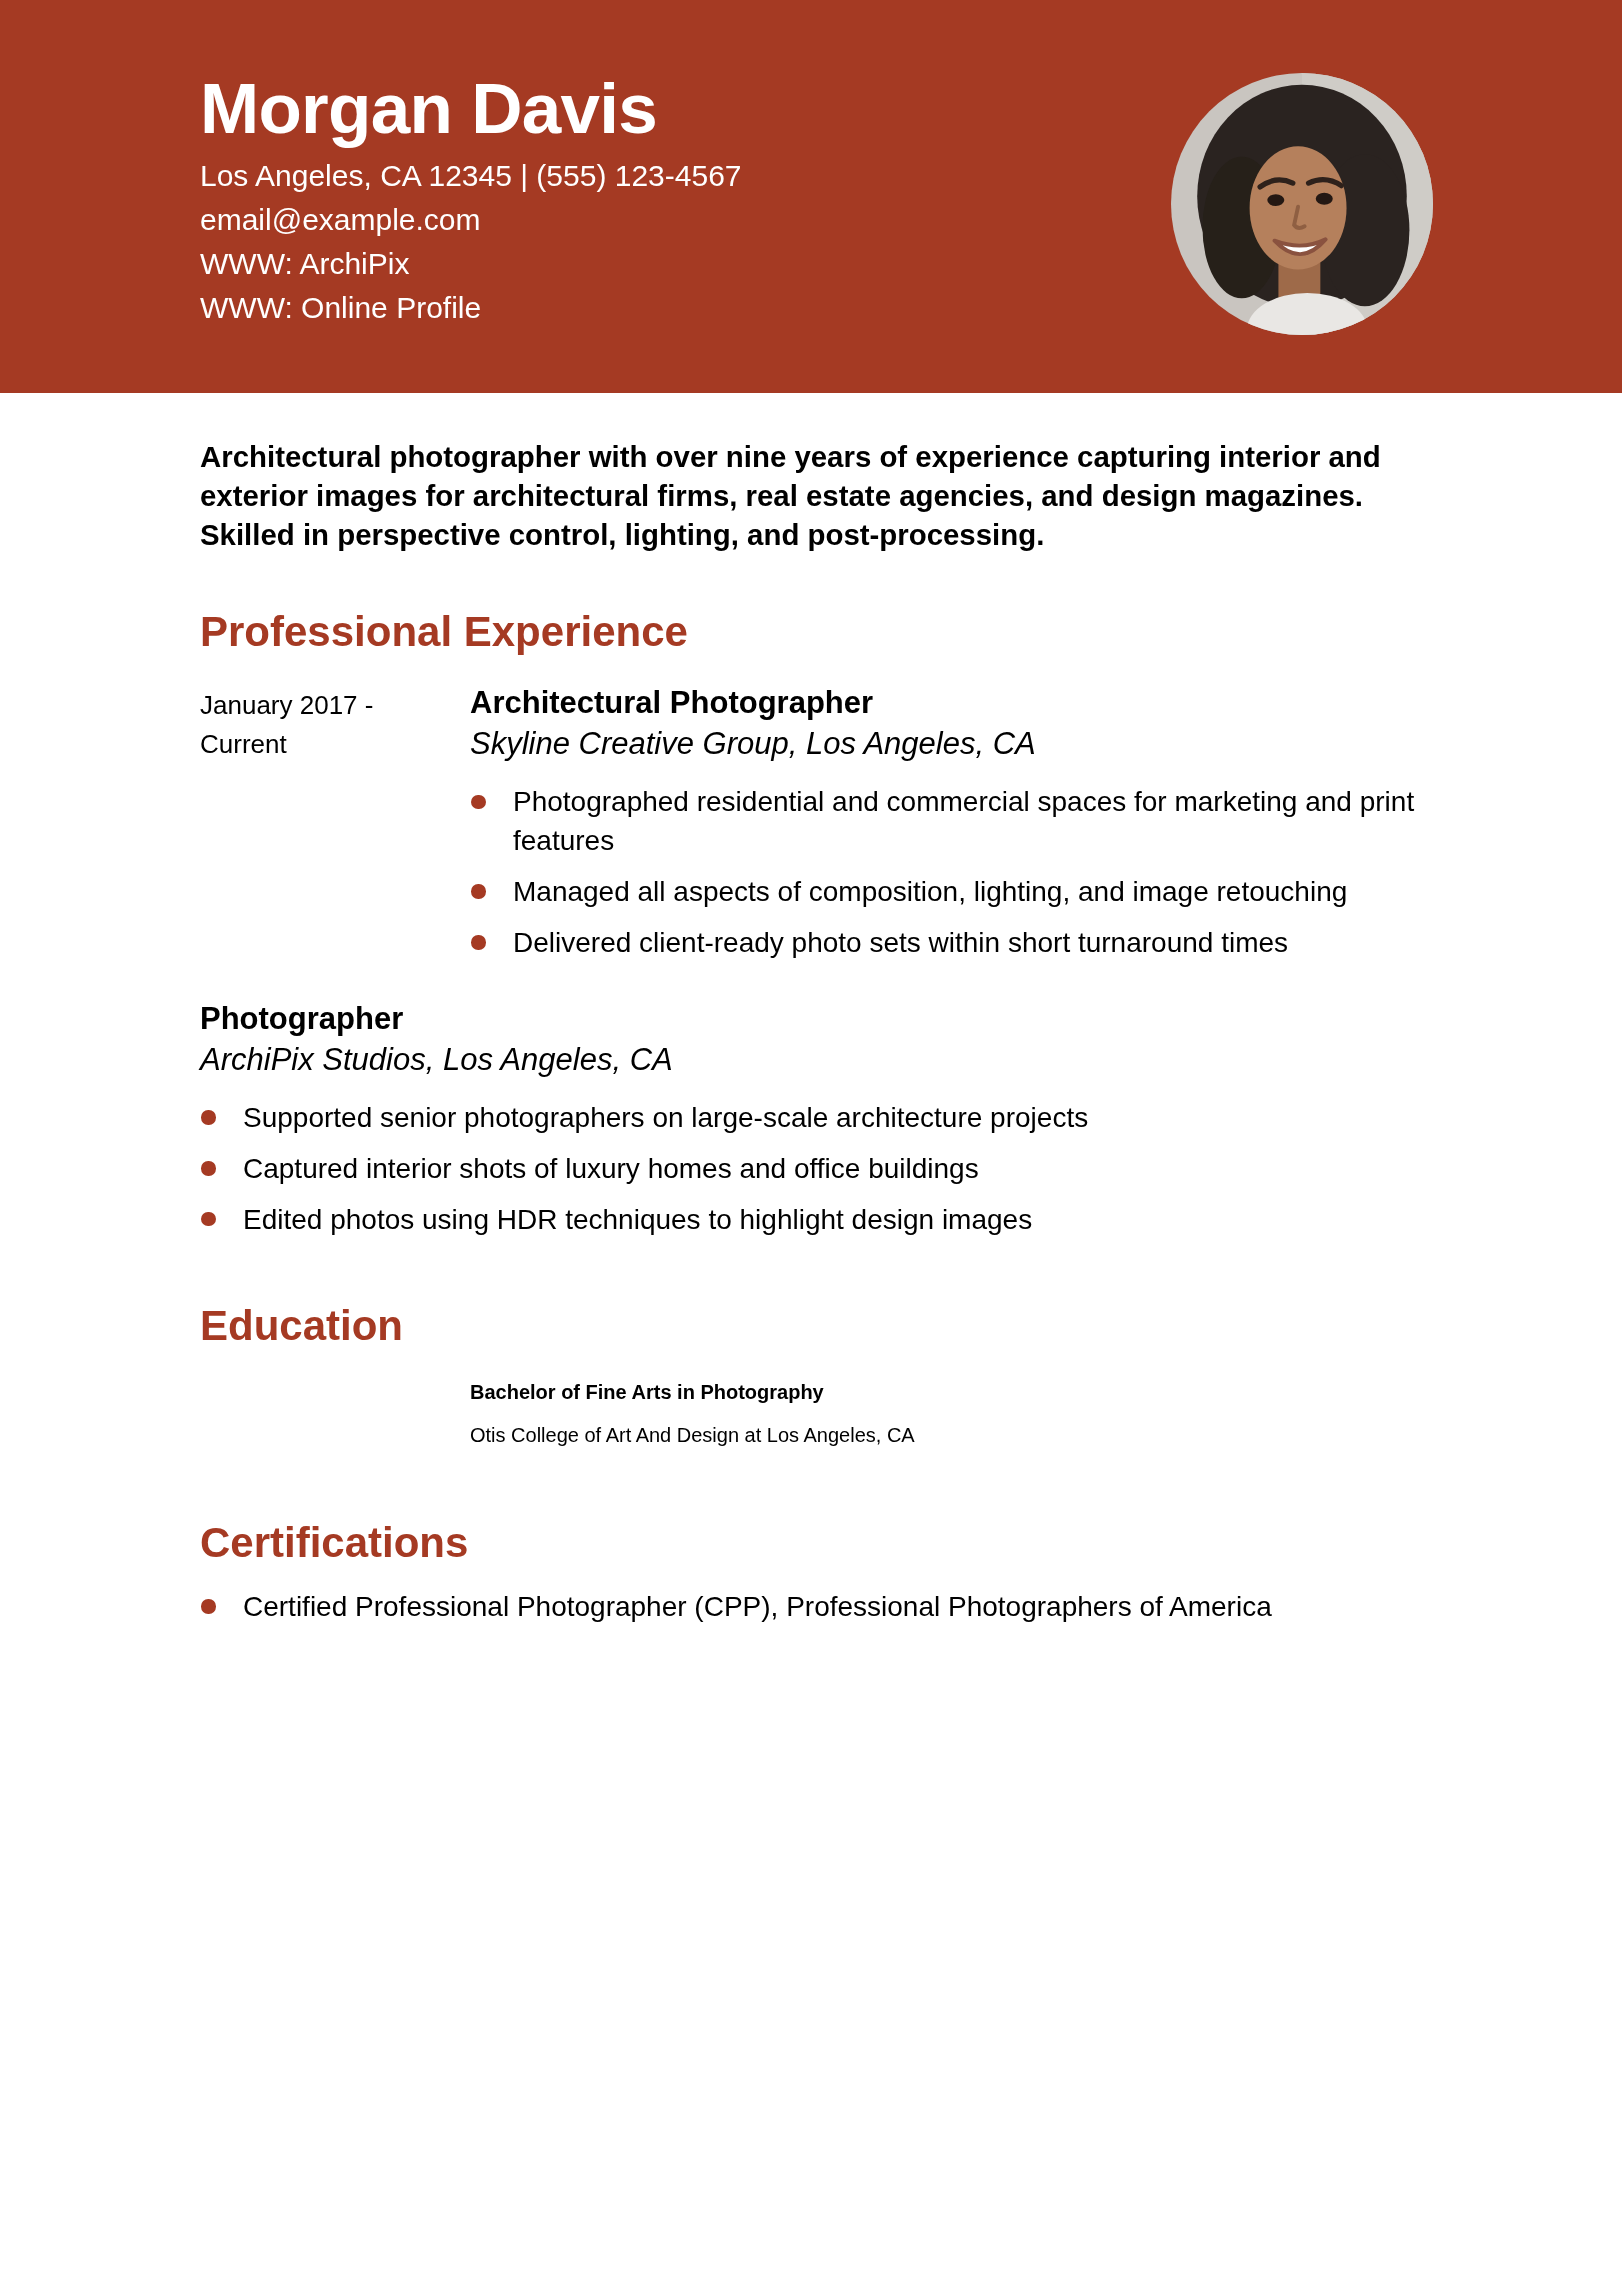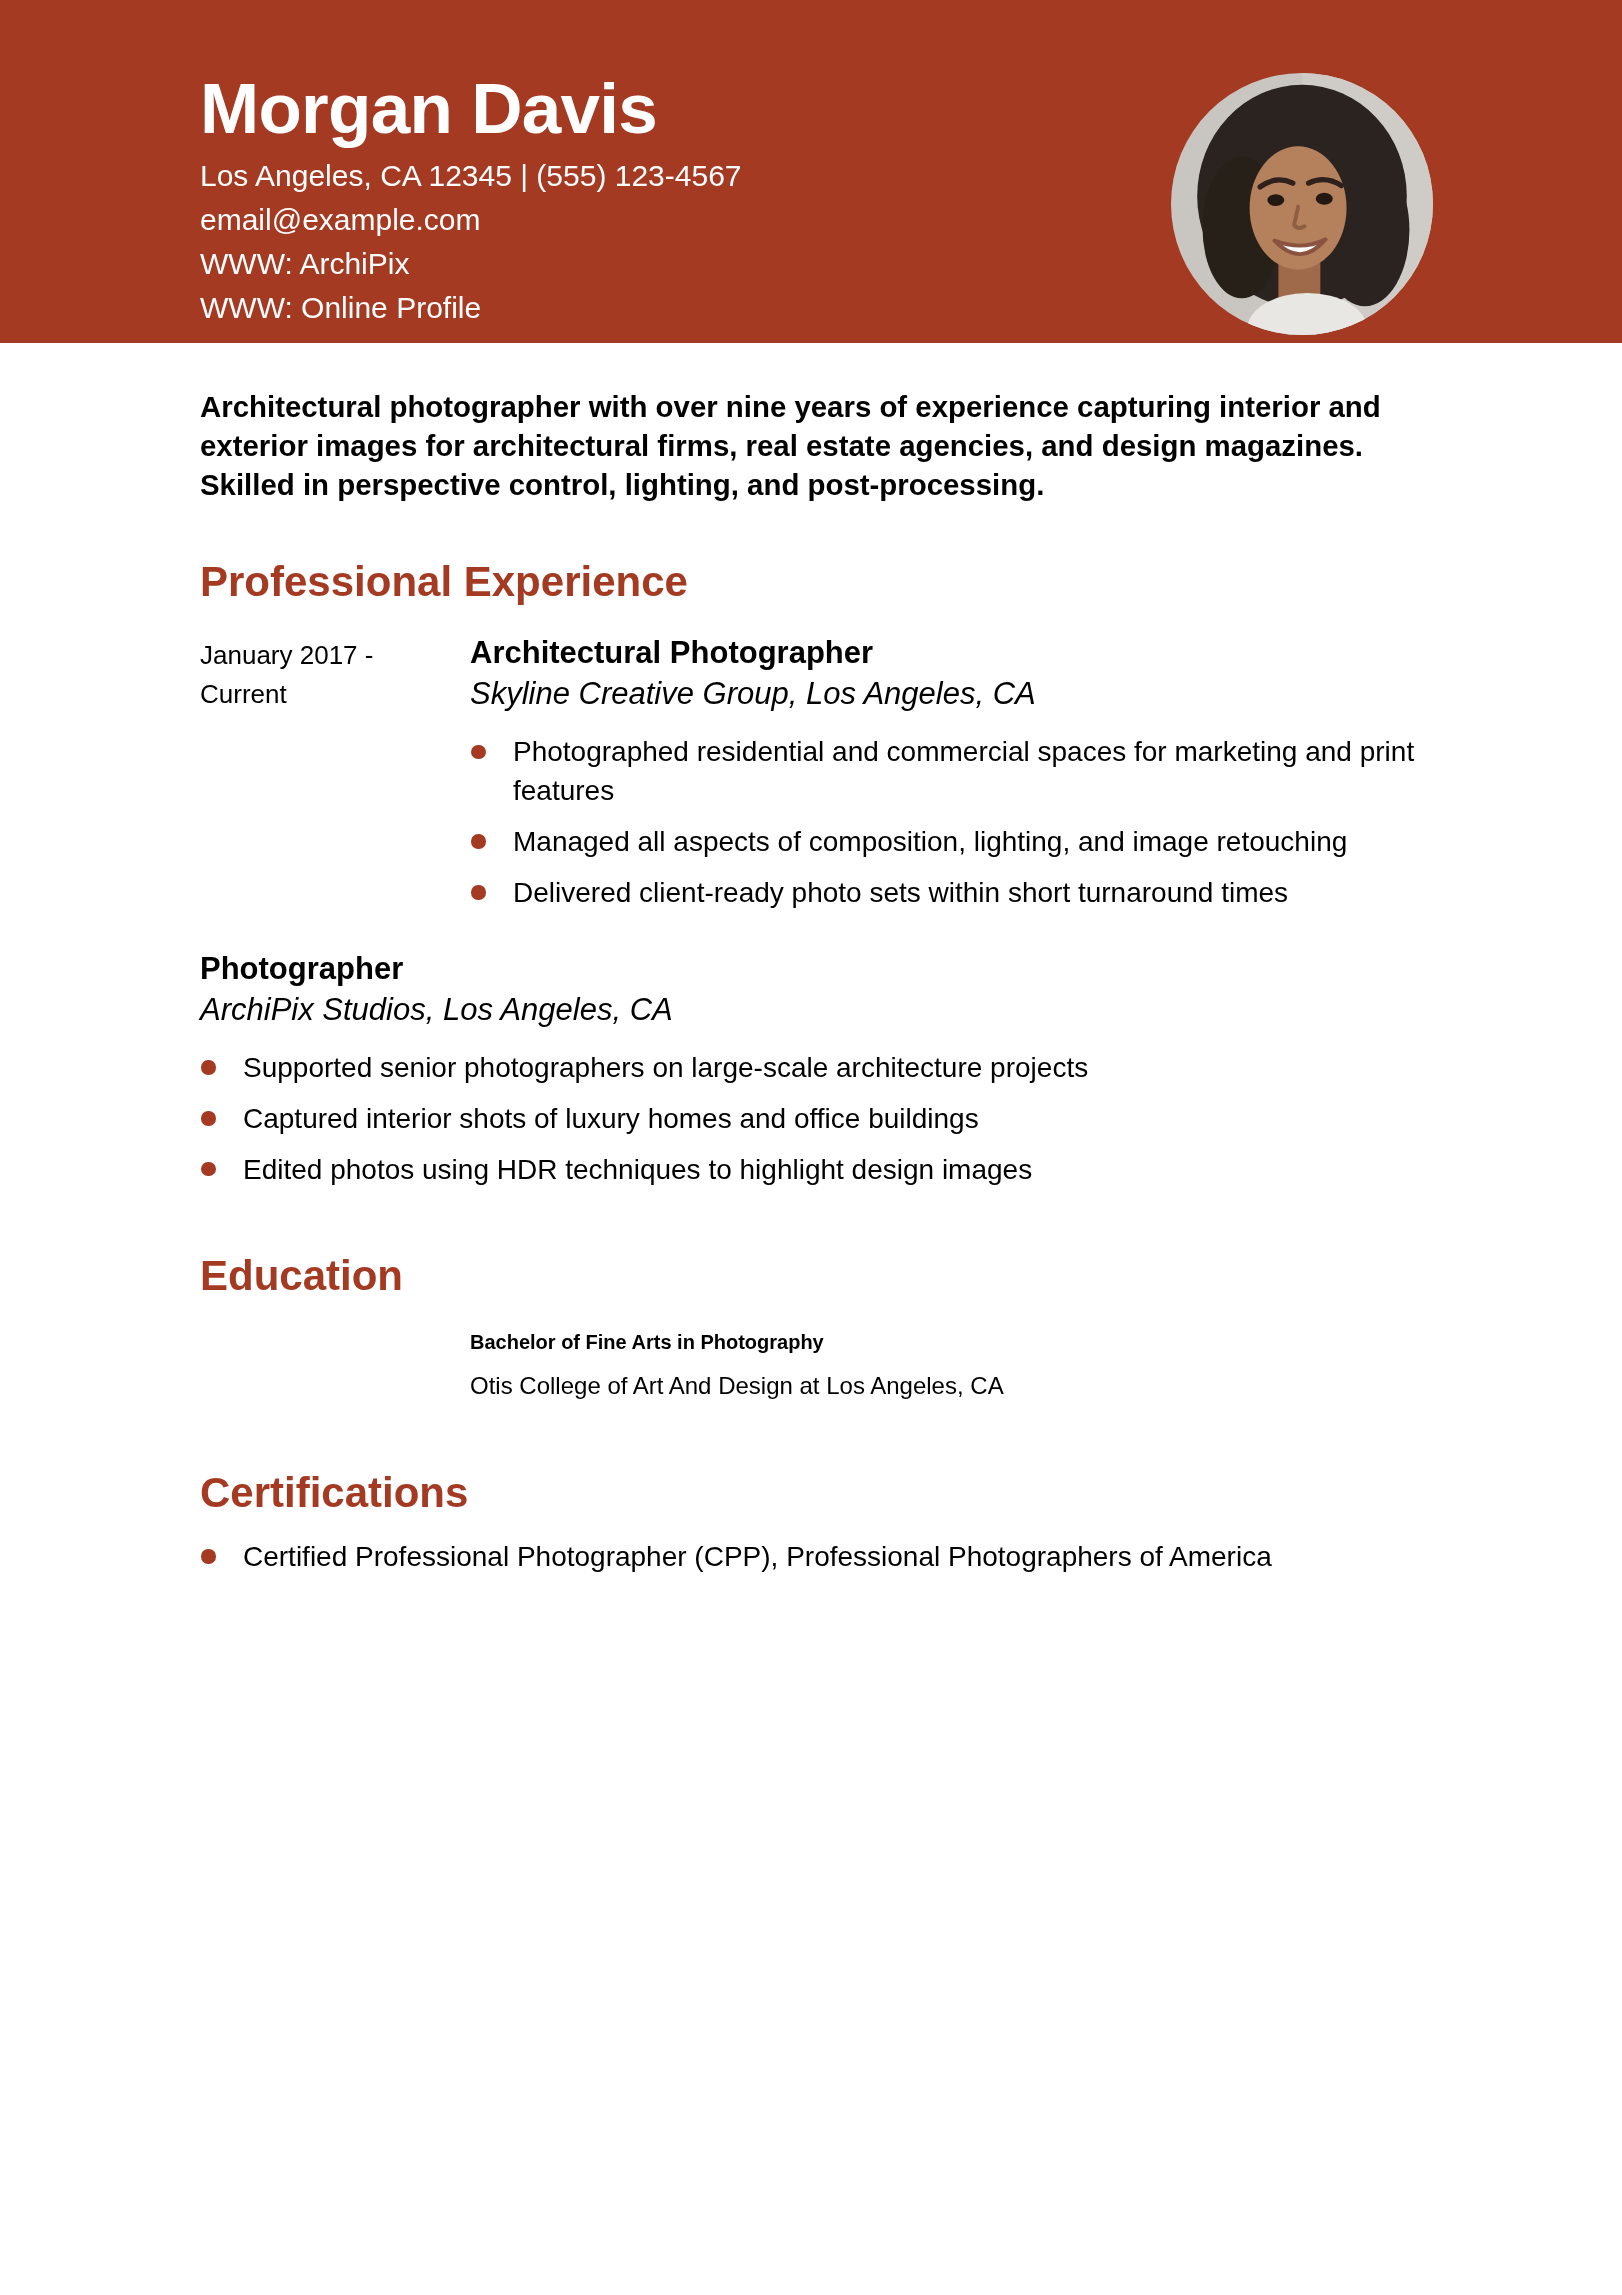--- a/index.html
+++ b/index.html
@@ -16,21 +16,21 @@
     margin:0 auto;
     background:var(--page-bg);
     color:var(--text);
     font-family:"Liberation Sans","DejaVu Sans",sans-serif;
     overflow:hidden;
   }
   
   .band{
     position:relative;
     box-sizing:border-box;
-    height:343px;
+    height:393px;
     background:var(--band-bg);
     color:var(--header-text);
     padding:65px 0 0 200px;
   }
   .name{
     margin:0;
     font-size:71px;
     line-height:88px;
     font-weight:bold;
     letter-spacing:-0.7px;
@@ -83,21 +83,21 @@
     max-width:910px;
   }
   ul.bullets.cert-list li{max-width:1112px;}
   ul.bullets .dot{
     position:absolute;left:1.3px;top:12.4px;
     width:14.4px;height:14.4px;border-radius:50%;
     background:var(--accent);
   }
   .edu-entry{margin:18.3px 0 0 270px;font-size:30px;line-height:43px;}
   .degree{margin:0;font-size:20px;line-height:43px;font-weight:bold;}
-  .school{font-size:24px;line-height:43px;}
+  .school{font-size:20px;line-height:43px;}
 </style>
 </head>
 <body>
 
 <div class="page">
 
   <header class="band">
     <h1 class="name">Morgan Davis</h1>
     <div class="contact">
       <div>Los Angeles, CA 12345 | (555) 123-4567</div>

